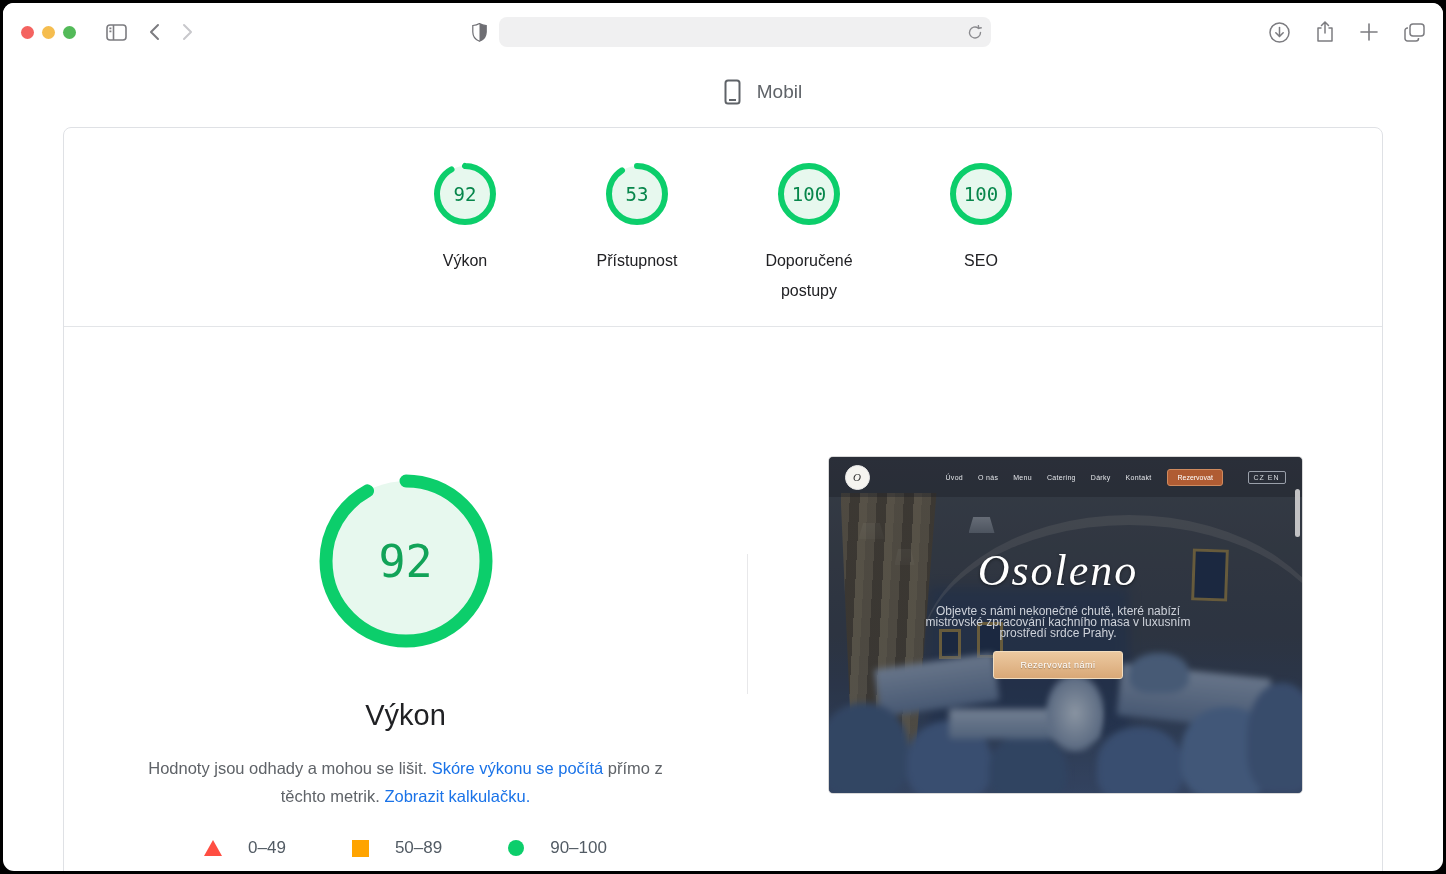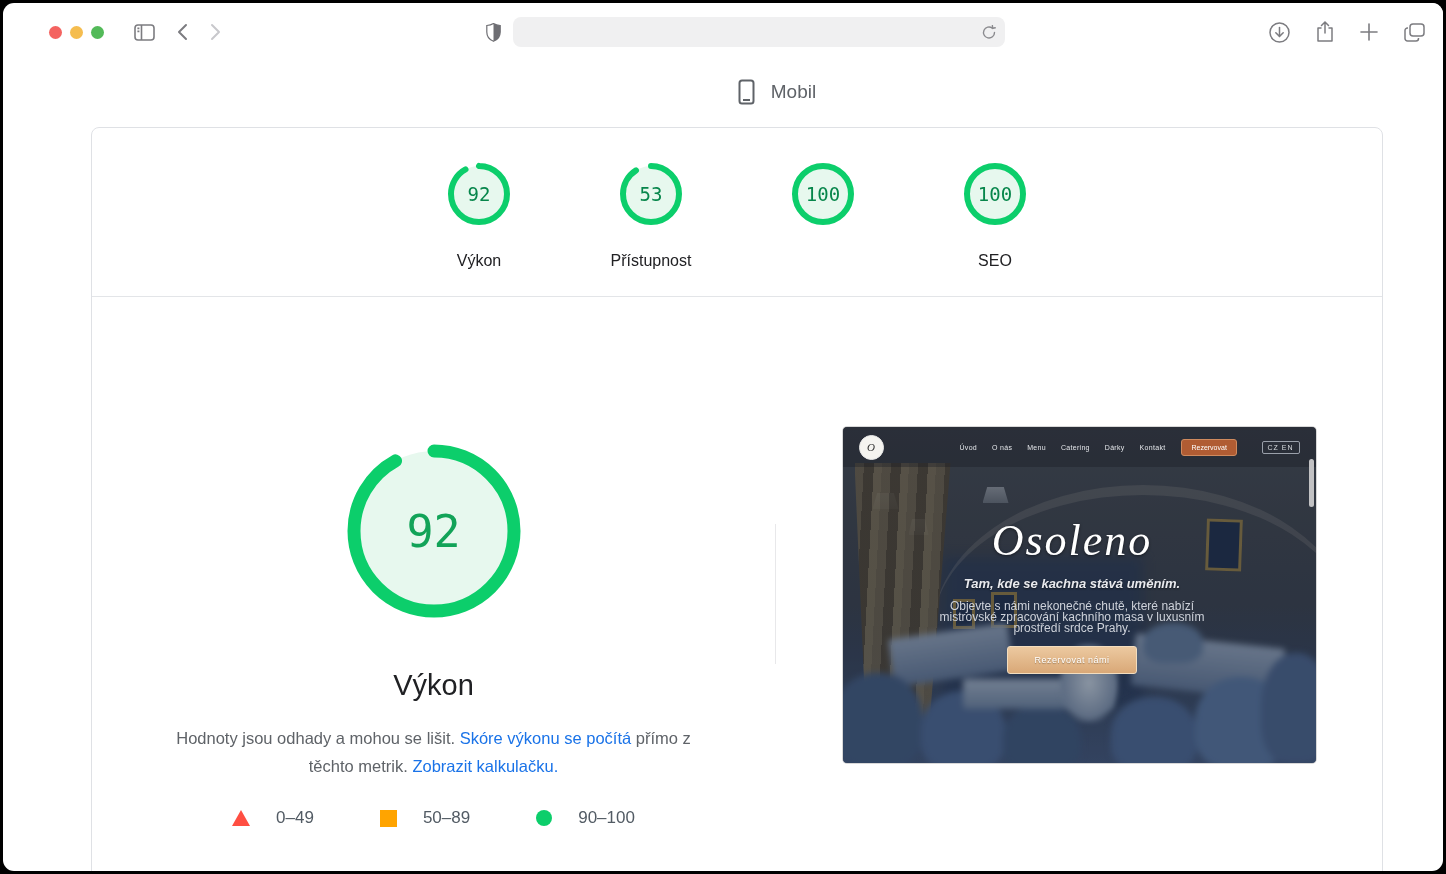--- a/index.html
+++ b/index.html
@@ -1,19 +1,19 @@
 <!DOCTYPE html>
 <html><head>
 <meta charset="utf-8">
 <style>
   * { box-sizing: border-box; margin: 0; padding: 0; }
   html,body { width:1446px; height:874px; overflow:hidden; }
   body { background:#000; font-family:"Liberation Sans", sans-serif; }
 
-  .window { position:absolute; inset:3px; background:#fff; border-radius:11px; overflow:hidden;padding-left:28px; }
+  .window { position:absolute; inset:3px; background:#fff; border-radius:11px; overflow:hidden; }
 
   
   .toolbar { height:58px; display:grid; grid-template-columns:auto 1fr auto 1fr auto; align-items:center; padding:0 18px; background:#fff; }
   .traffic { display:flex; gap:8px; align-items:center; }
   .light { width:13px; height:13px; border-radius:50%; }
   .light.red { background:#f46360; }
   .light.yellow { background:#f5bd4f; }
   .light.green { background:#53ba59; }
   .chrome-left { display:flex; align-items:center; gap:22px; margin-left:30px; }
   .chrome-icon { color:#7c7c80; display:flex; align-items:center; }
@@ -212,20 +212,21 @@
       </div>
 
       <div class="gauge-col">
         <div class="gauge">
           <svg width="64" height="64" viewBox="0 0 64 64">
             <circle cx="32" cy="32" r="28" fill="#e7f8ee"></circle>
             <circle cx="32" cy="32" r="28" fill="none" stroke="#0cce6b" stroke-width="6" pathLength="100" stroke-linecap="round" stroke-dasharray="100 0"></circle>
           </svg>
           <span class="num">100</span>
         </div>
+        <div class="gauge-label">Doporučené postupy</div>
       </div>
 
       <div class="gauge-col">
         <div class="gauge">
           <svg width="64" height="64" viewBox="0 0 64 64">
             <circle cx="32" cy="32" r="28" fill="#e7f8ee"></circle>
             <circle cx="32" cy="32" r="28" fill="none" stroke="#0cce6b" stroke-width="6" pathLength="100" stroke-linecap="round" stroke-dasharray="100 0"></circle>
           </svg>
           <span class="num">100</span>
         </div>
@@ -304,21 +305,20 @@
               <span>Catering</span>
               <span>Dárky</span>
               <span>Kontakt</span>
             </span>
             <span class="reserve-pill">Rezervovat</span>
             <span class="lang-box">CZ EN</span>
           </div>
 
           <div class="hero">
             <div class="hero-title">Osoleno</div>
-            <div class="hero-tagline">Tam, kde se kachna stává uměním.</div>
             <div class="hero-desc">Objevte s námi nekonečné chutě, které nabízí mistrovské zpracování kachního masa v luxusním prostředí srdce Prahy.</div>
             <div><span class="hero-cta">Rezervovat námi</span></div>
           </div>
 
           <div class="thumb-scrollbar"></div>
         </div>
       </div>
     </div>
 
   </div>

